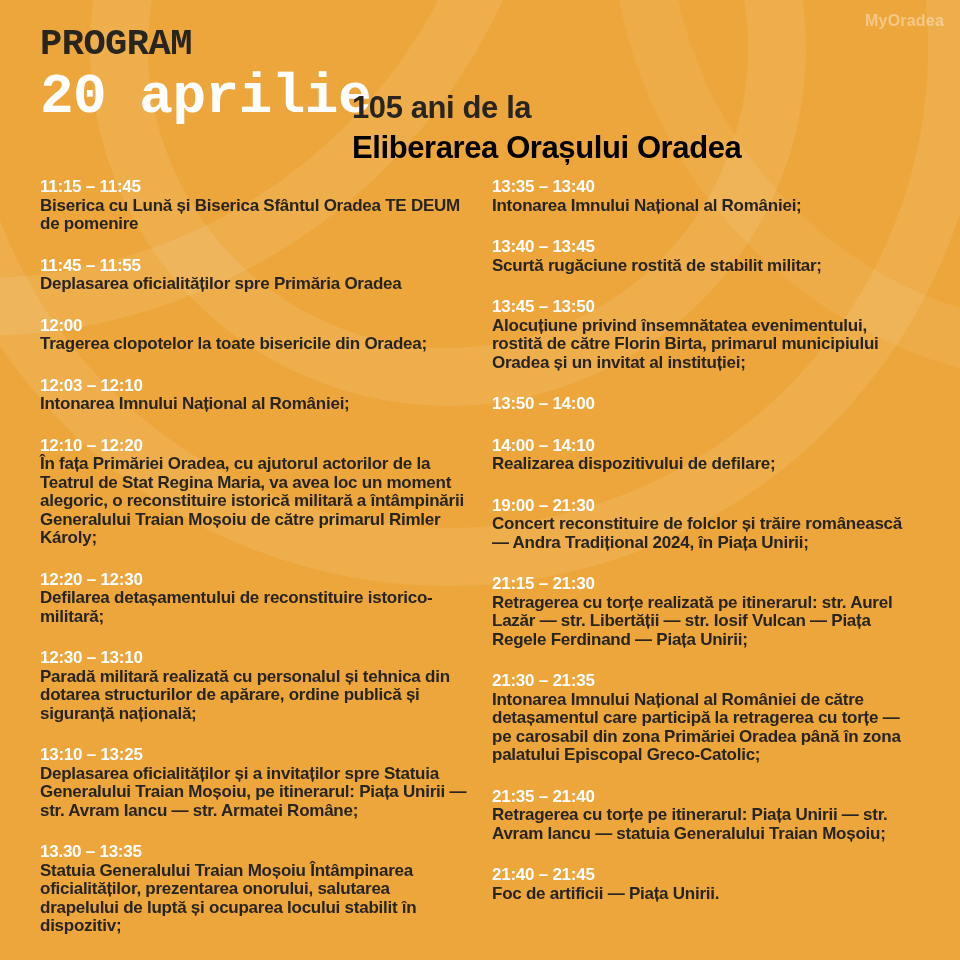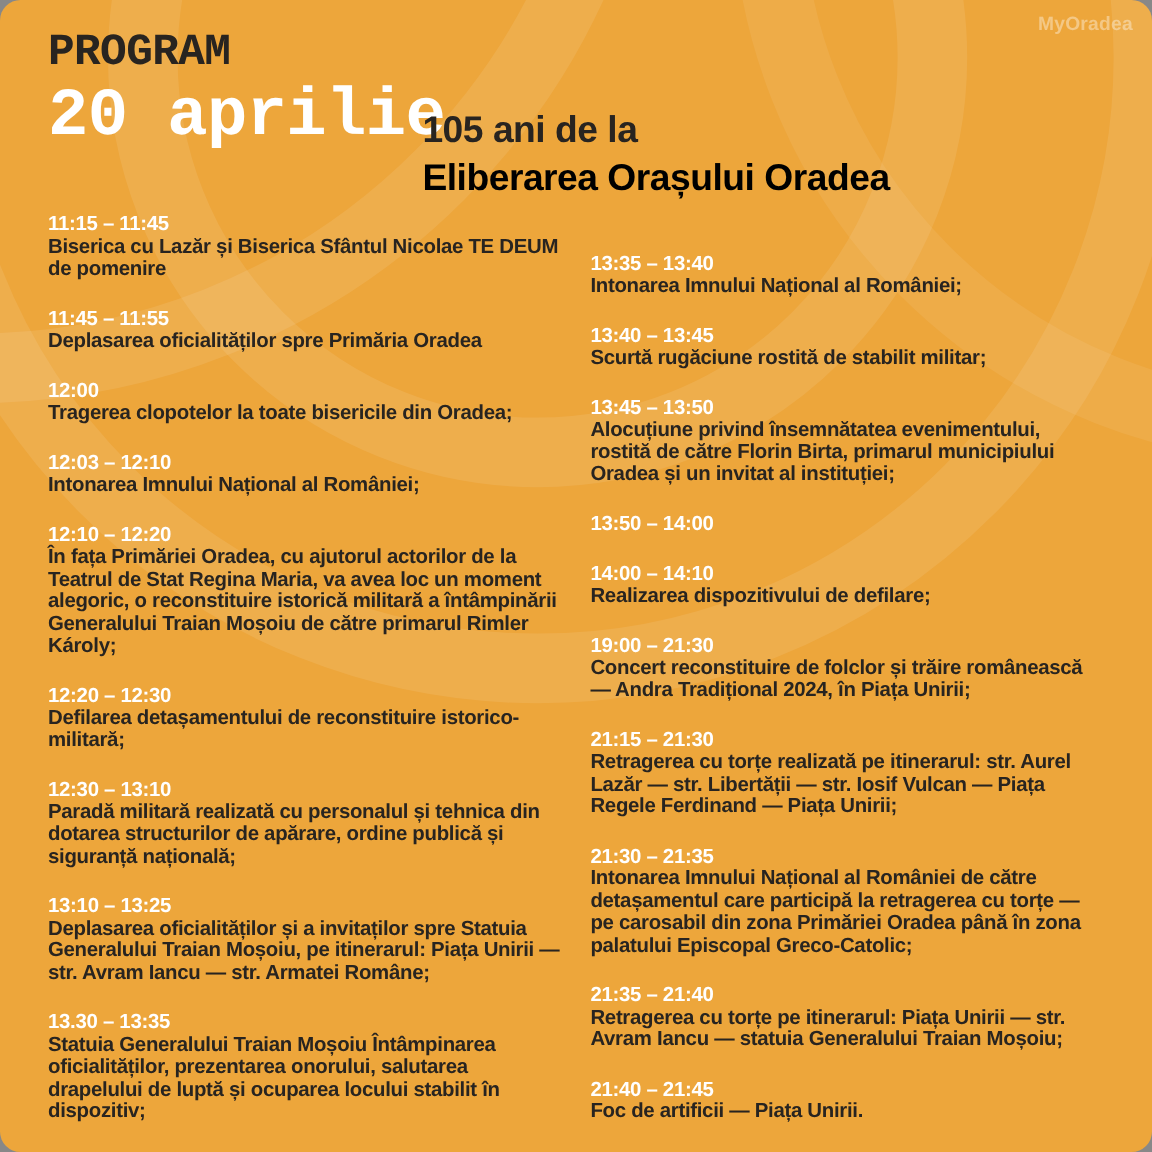--- a/index.html
+++ b/index.html
@@ -7,21 +7,20 @@
     font-family: "Liberation Sans", "DejaVu Sans", sans-serif;
     background:#888;
   }
   .page {
     position:relative;
     width:960px; height:960px;
     margin:0 auto;
     background:#EDA63B;
     overflow:hidden;
     font-weight:700;
-    border-radius:17px;
   }
   
   .swirl {
     position:absolute;
     border-radius:50%;
     border:58px solid rgba(255,255,255,0.09);
     pointer-events:none;
   }
   .swirl-outer  { left:-90px;  top:-490px; width:960px;  height:960px; }
   .swirl-inner  { left:90px;   top:-310px; width:600px;  height:600px; }
@@ -40,21 +39,21 @@
   }
   .title-date {
     font-size:56px; color:#FFFFFF; letter-spacing:-0.5px; margin-top:6px;
   }
   .subtitle-block { position:absolute; left:352px; top:44px; line-height:1.28; letter-spacing:-0.4px;margin-top:44px; }
   .subtitle-line1 { font-size:31px; color:#282420; }
   .subtitle-line2 { font-size:31px; color:#000000; }
 
   .schedule {
     position:absolute; top:178px; left:40px; right:40px;
-    display:flex; gap:24px;align-items:flex-end;
+    display:flex; gap:24px;
   }
   .schedule-column {
     flex:1 1 0;
     display:flex; flex-direction:column; gap:23px;
   }
   .schedule-item { font-size:17px; line-height:18.5px; letter-spacing:-0.25px; }
   .item-time { color:#FFFFFF; }
   .item-desc { color:#282420; }
 </style>
 </head>
@@ -76,21 +75,21 @@
 
   <div class="subtitle-block">
     <div class="subtitle-line1">105 ani de la</div>
     <div class="subtitle-line2">Eliberarea Orașului Oradea</div>
   </div>
 
   <div class="schedule">
     <div class="schedule-column">
   <div class="schedule-item">
     <div class="item-time">11:15 – 11:45</div>
-    <div class="item-desc">Biserica cu Lazăr și Biserica Sfântul Nicolae TE DEUM de pomenire</div>
+    <div class="item-desc">Biserica cu Lună și Biserica Sfântul Oradea TE DEUM de pomenire</div>
   </div>
 
   <div class="schedule-item">
     <div class="item-time">11:45 – 11:55</div>
     <div class="item-desc">Deplasarea oficialităților spre Primăria Oradea</div>
   </div>
 
   <div class="schedule-item">
     <div class="item-time">12:00</div>
     <div class="item-desc">Tragerea clopotelor la toate bisericile din Oradea;</div>

